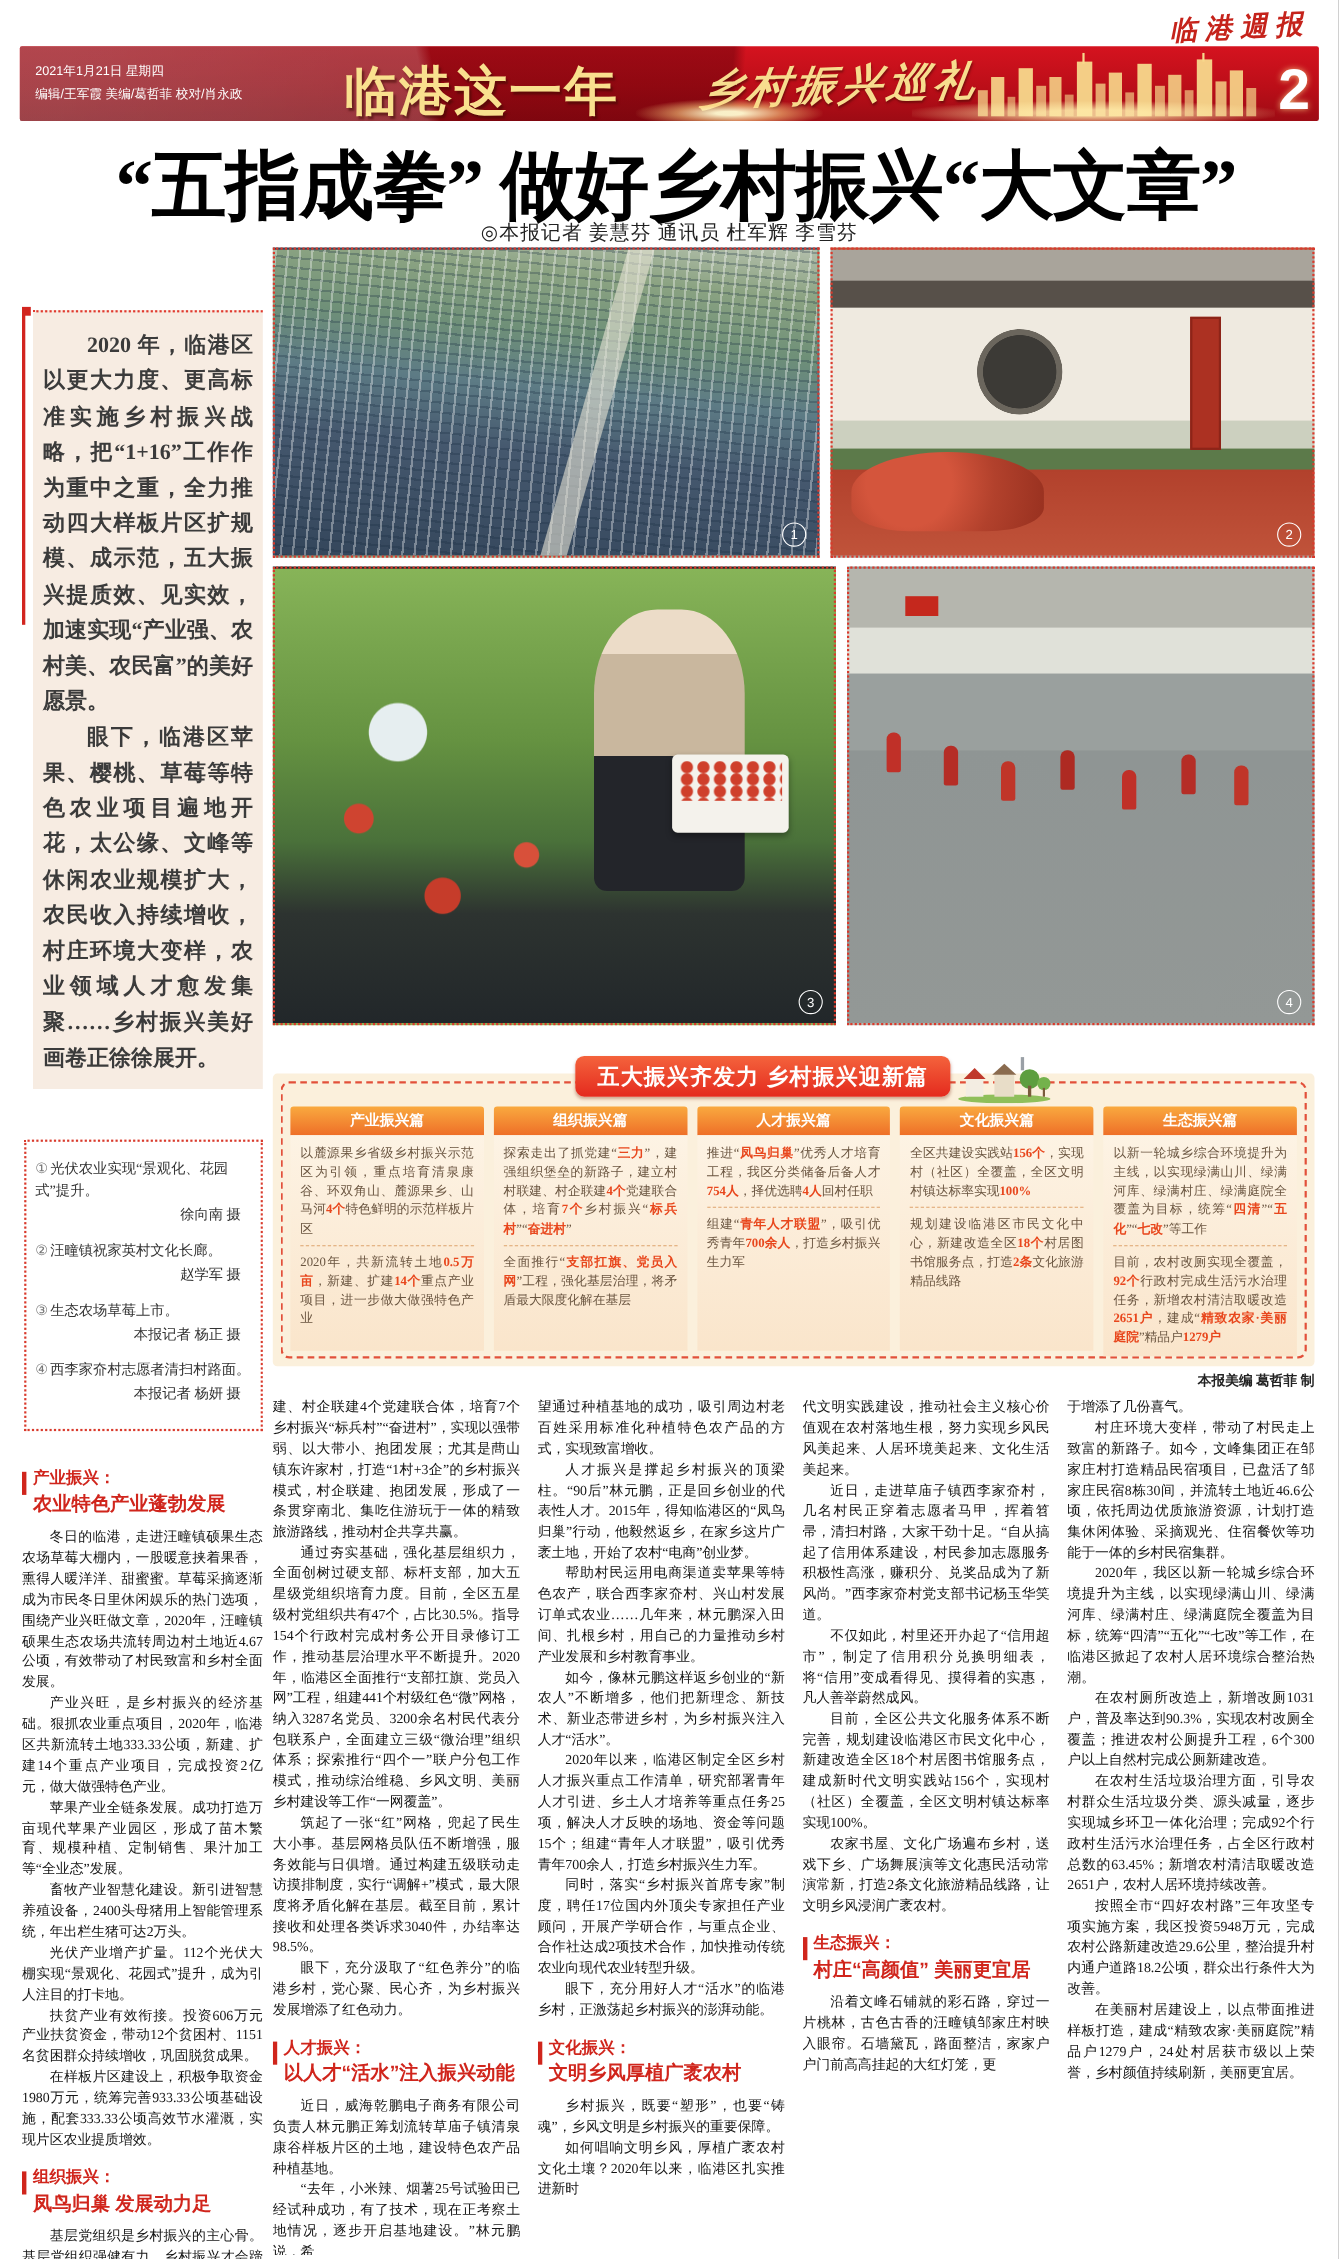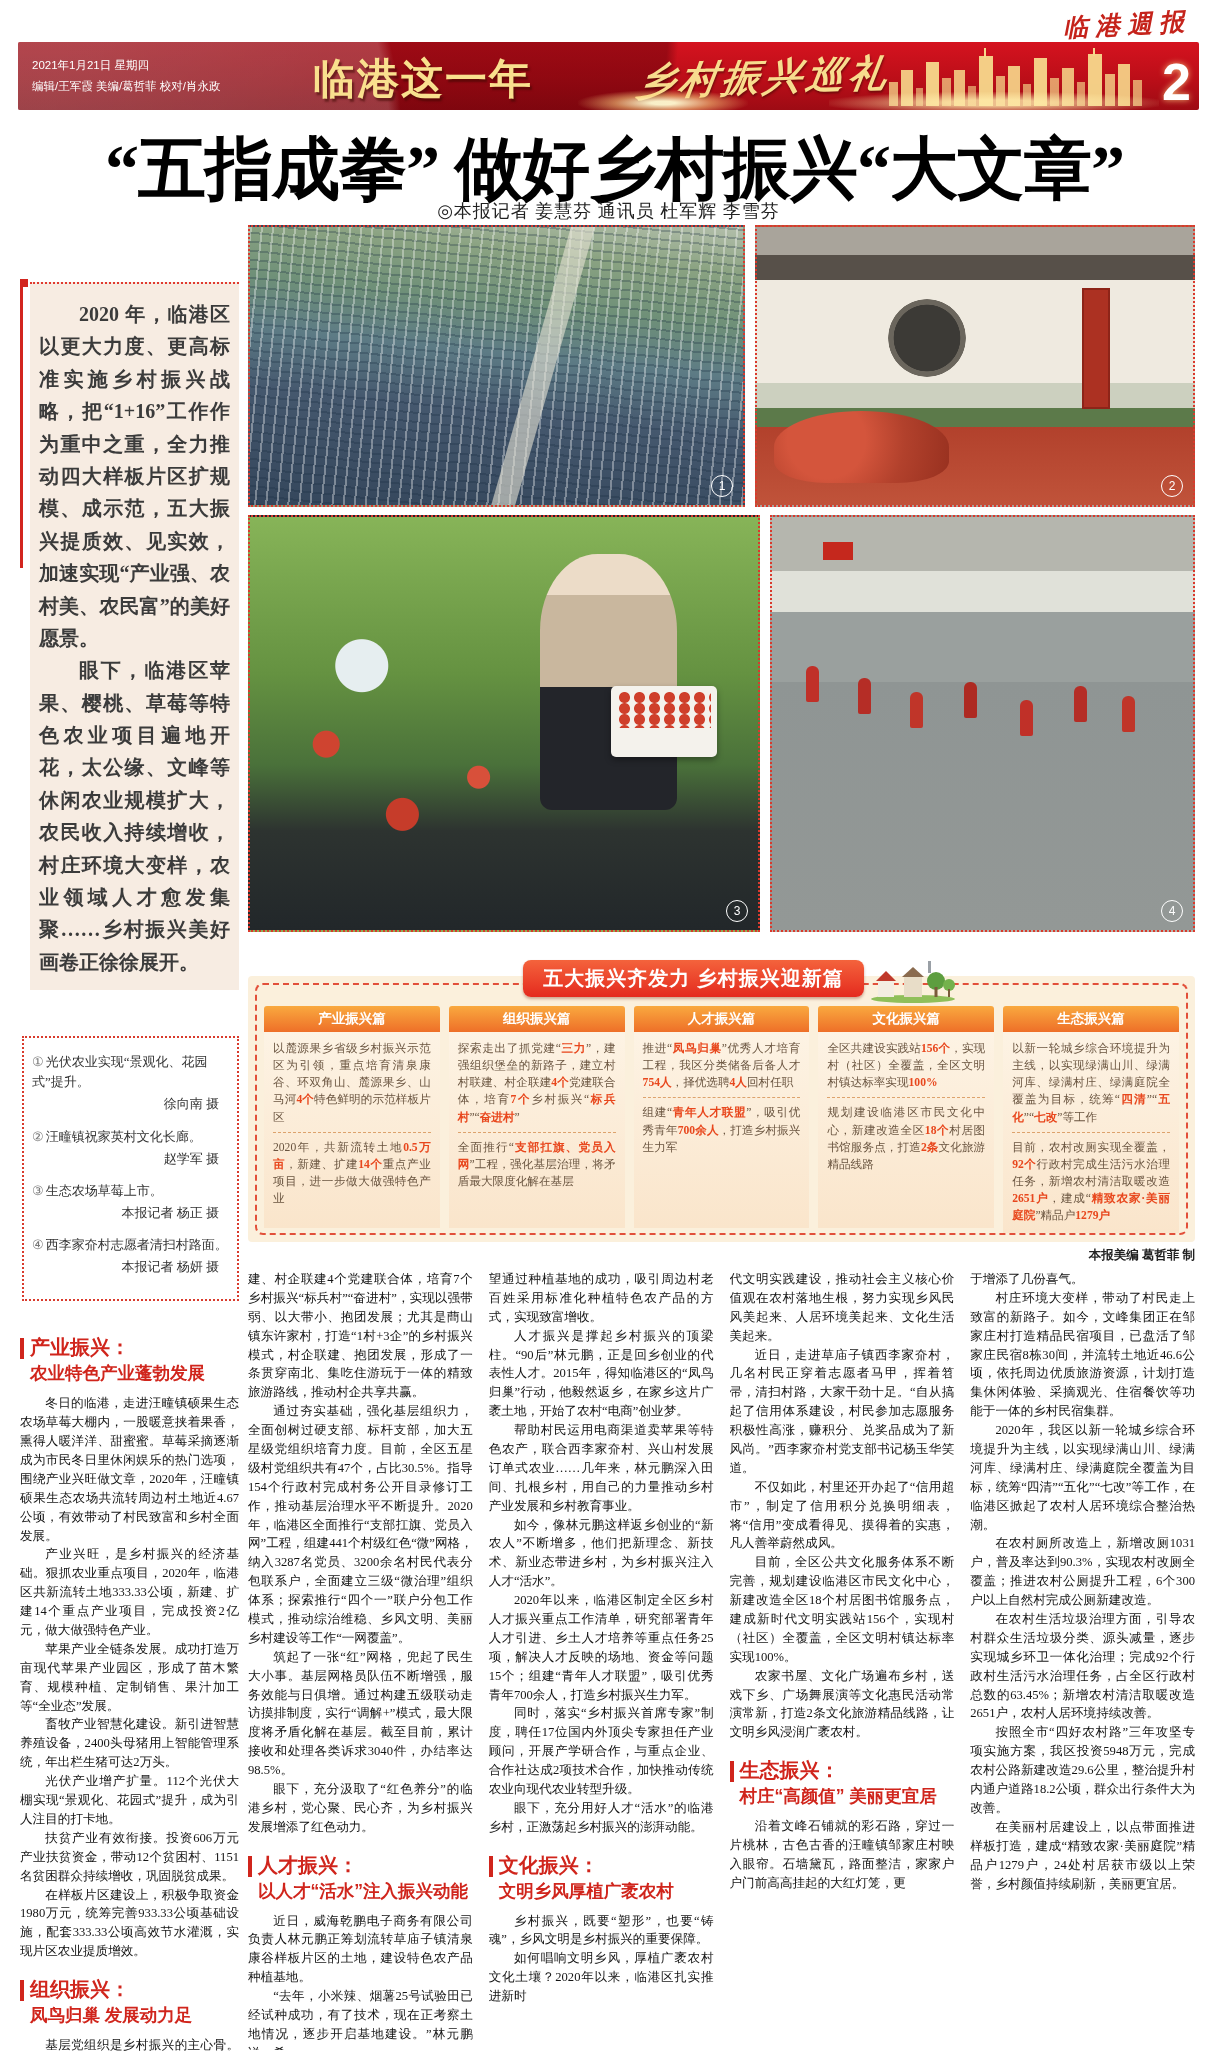--- a/index.html
+++ b/index.html
@@ -9,21 +9,21 @@
   .masthead-name{position:absolute;top:8px;right:26px;color:#c5231b;font-size:25px;font-weight:700;
         font-style:italic;letter-spacing:7px;transform:rotate(-3deg);}
   .banner{position:absolute;left:18px;right:18px;top:42px;height:68px;border-radius:2px;overflow:hidden;
         background:linear-gradient(180deg,#d5131f 0%,#bb0e18 55%,#9d0b14 100%);}
   .banner::before{content:"";position:absolute;inset:0;
         background:radial-gradient(circle at -4% 150%,rgba(255,255,255,.20) 0 34%,transparent 35%),
                    radial-gradient(circle at 6% -60%,rgba(90,0,8,.45) 0 52%,transparent 53%),
                    linear-gradient(100deg,rgba(255,255,255,.10) 4%,transparent 26%);}
   .date-block{position:absolute;left:14px;top:13px;color:#fff;font-size:11.5px;line-height:1.8;
         font-family:"Liberation Sans",sans-serif;white-space:nowrap;}
-  .banner-title{position:absolute;left:295px;top:9px;font-size:42px;font-weight:900;color:#f9e08e;
+  .banner-title{position:absolute;left:295px;top:9px;font-size:48px;font-weight:900;color:#f9e08e;
         letter-spacing:2px;text-shadow:2px 3px 2px rgba(60,10,0,.55);font-family:"Liberation Sans",sans-serif;}
   .banner-sub{position:absolute;left:620px;top:10px;font-size:38px;font-weight:700;color:#f7dc8e;
         font-style:italic;transform:skewX(-10deg) rotate(-2deg);letter-spacing:4px;
         text-shadow:1px 2px 2px rgba(60,10,0,.5);}
   .skyline{position:absolute;right:52px;bottom:4px;}
   .banner-glow{position:absolute;left:560px;bottom:-6px;width:170px;height:26px;
         background:radial-gradient(ellipse at center,rgba(255,252,210,.95) 0 10%,rgba(255,214,130,.55) 40%,transparent 72%);}
   .banner-glow2{position:absolute;right:40px;bottom:-4px;width:330px;height:22px;
         background:radial-gradient(ellipse at center,rgba(255,236,170,.8) 0 20%,transparent 75%);}
   .page-num{position:absolute;right:8px;top:10px;font-size:52px;font-weight:700;color:#fff;
@@ -42,21 +42,21 @@
   .captions{margin:46px 0 0 2px;border:2px dotted #d93a2c;background:#fff;padding:14px 8px 10px;
         font-size:13px;line-height:1.55;color:#333;}
   .cap{margin-bottom:2px;}
   .cap-num{color:#777;margin-right:2px;}
   .cap-credit{text-align:right;padding-right:10px;margin-bottom:12px;}
   #leftblocks{margin-top:34px;}
   
   .sec{margin:16px 0 9px;position:relative;padding-left:10px;color:#d0251c;font-weight:700;
         font-family:"Liberation Sans",sans-serif;line-height:1.25;}
   .sec::before{content:"";position:absolute;left:0;top:3px;width:4px;height:21px;background:#d0251c;}
-  .sec .l1{font-size:20px;}
+  .sec .l1{font-size:15px;}
   .sec .l2{font-size:17.5px;margin-top:3px;}
   .art p{margin:0;font-size:12.6px;line-height:1.5;text-align:justify;text-indent:2em;color:#141414;}
   .art p.cont{text-indent:0;}
   
   .photo{position:absolute;border:2px dotted #da392c;box-sizing:border-box;overflow:hidden;}
   .badge{position:absolute;right:10px;bottom:8px;width:20px;height:20px;border:1.5px solid #fff;border-radius:50%;
         color:#fff;font-size:12px;line-height:20px;text-align:center;font-family:"Liberation Sans",sans-serif;z-index:3;}
   #ph1{left:248px;top:225px;width:497px;height:282px;
         background:linear-gradient(186deg,#b3bfab 0%,#8ba382 14%,#6f9078 30%,#5d7b85 46%,#45586e 64%,#34465b 100%);}
   #ph1 .panels{position:absolute;inset:0;

